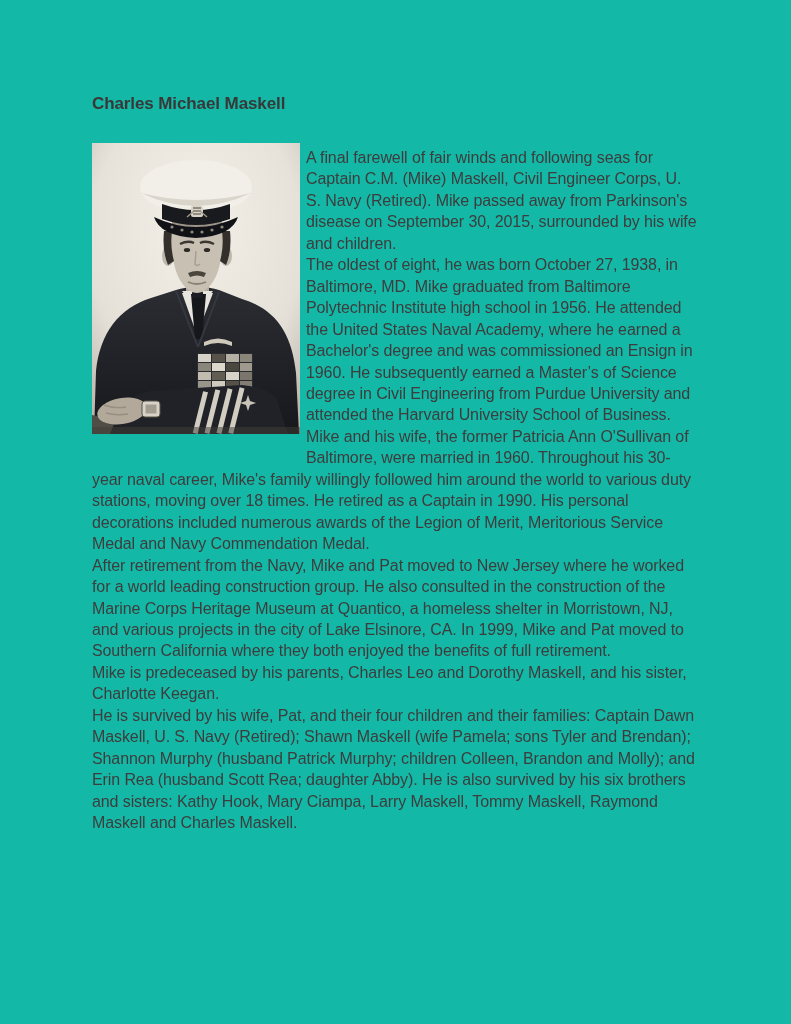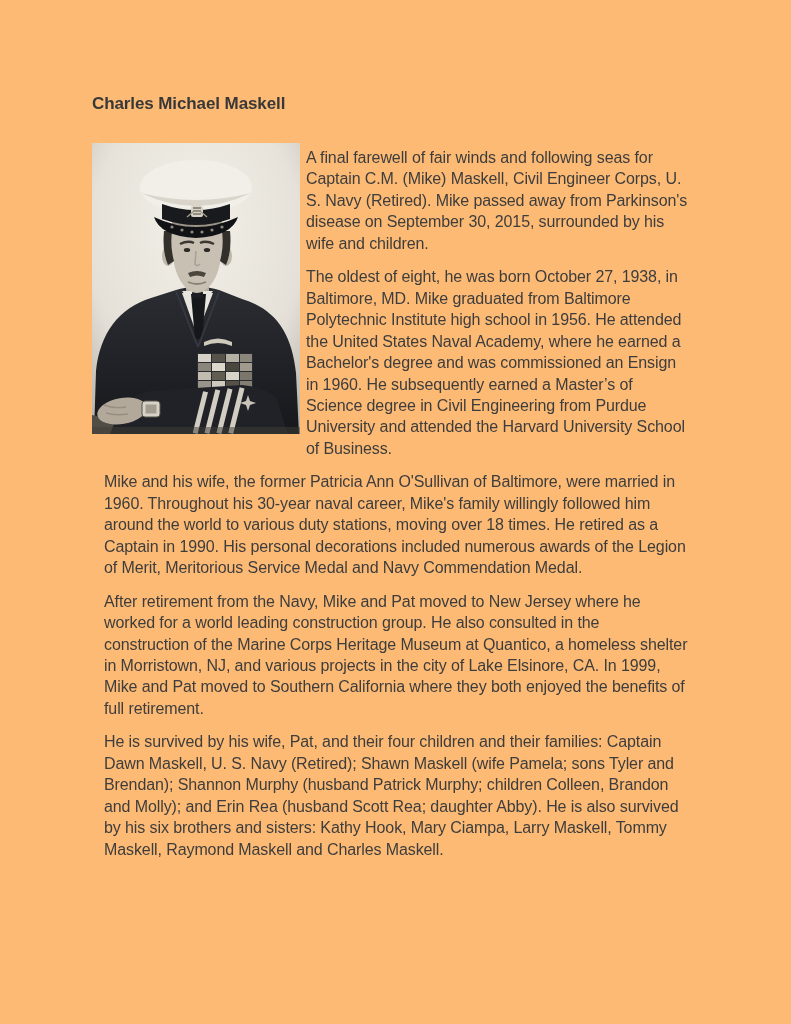--- a/index.html
+++ b/index.html
@@ -4,42 +4,42 @@
 <style>
   html, body {
     margin: 0;
     padding: 0;
     background: #ffffff;
   }
   .page {
     position: relative;
     width: 791px;
     height: 1024px;
-    background: #fdba74;
+    background: #14b8a6;
     box-sizing: border-box;
     padding: 93px 91px 0 92px;
     font-family: "Liberation Sans", sans-serif;
     color: #3d3d3d;
     overflow: hidden;
   }
   .doc-title {
     font-size: 17px;
     line-height: 22px;
     font-weight: bold;
     color: #383838;
     margin: 0 0 32px 0;
     letter-spacing: -0.1px;
   }
   .content {
     font-size: 16px;
     line-height: 21.45px;
     letter-spacing: -0.1px;
   }
   .content p {
-    margin: 12px;
+    margin: 0;
     padding: 0;
   }
   figure.portrait {
     float: left;
     width: 208px;
     height: 291px;
     margin: -4px 6px 14px 0;
     padding: 0;
   }
   figure.portrait svg {
@@ -166,16 +166,17 @@
           <rect x="53.5" y="261.5" width="11" height="9" fill="#a39d90"></rect>
           <rect x="0" y="284" width="208" height="7" fill="#3f3d38" opacity="0.5"></rect>
         </g>
       </svg>
     </figure>
 
     <p>A final farewell of fair winds and following seas for Captain C.M. (Mike) Maskell, Civil Engineer Corps, U. S. Navy (Retired). Mike passed away from Parkinson's disease on September 30, 2015, surrounded by his wife and children.</p>
     <p>The oldest of eight, he was born October 27, 1938, in Baltimore, MD. Mike graduated from Baltimore Polytechnic Institute high school in 1956. He attended the United States Naval Academy, where he earned a Bachelor's degree and was commissioned an Ensign in 1960. He subsequently earned a Master’s of Science degree in Civil Engineering from Purdue University and attended the Harvard University School of Business.</p>
     <p>Mike and his wife, the former Patricia Ann O'Sullivan of Baltimore, were married in 1960. Throughout his 30-year naval career, Mike's family willingly followed him around the world to various duty stations, moving over 18 times. He retired as a Captain in 1990. His personal decorations included numerous awards of the Legion of Merit, Meritorious Service Medal and Navy Commendation Medal.</p>
     <p>After retirement from the Navy, Mike and Pat moved to New Jersey where he worked for a world leading construction group. He also consulted in the construction of the Marine Corps Heritage Museum at Quantico, a homeless shelter in Morristown, NJ, and various projects in the city of Lake Elsinore, CA. In 1999, Mike and Pat moved to Southern California where they both enjoyed the benefits of full retirement.</p>
+    <p>Mike is predeceased by his parents, Charles Leo and Dorothy Maskell, and his sister, Charlotte Keegan.</p>
     <p>He is survived by his wife, Pat, and their four children and their families: Captain Dawn Maskell, U. S. Navy (Retired); Shawn Maskell (wife Pamela; sons Tyler and Brendan); Shannon Murphy (husband Patrick Murphy; children Colleen, Brandon and Molly); and Erin Rea (husband Scott Rea; daughter Abby). He is also survived by his six brothers and sisters: Kathy Hook, Mary Ciampa, Larry Maskell, Tommy Maskell, Raymond Maskell and Charles Maskell.</p>
 
   </div>
 </div>
 
 </body></html>

